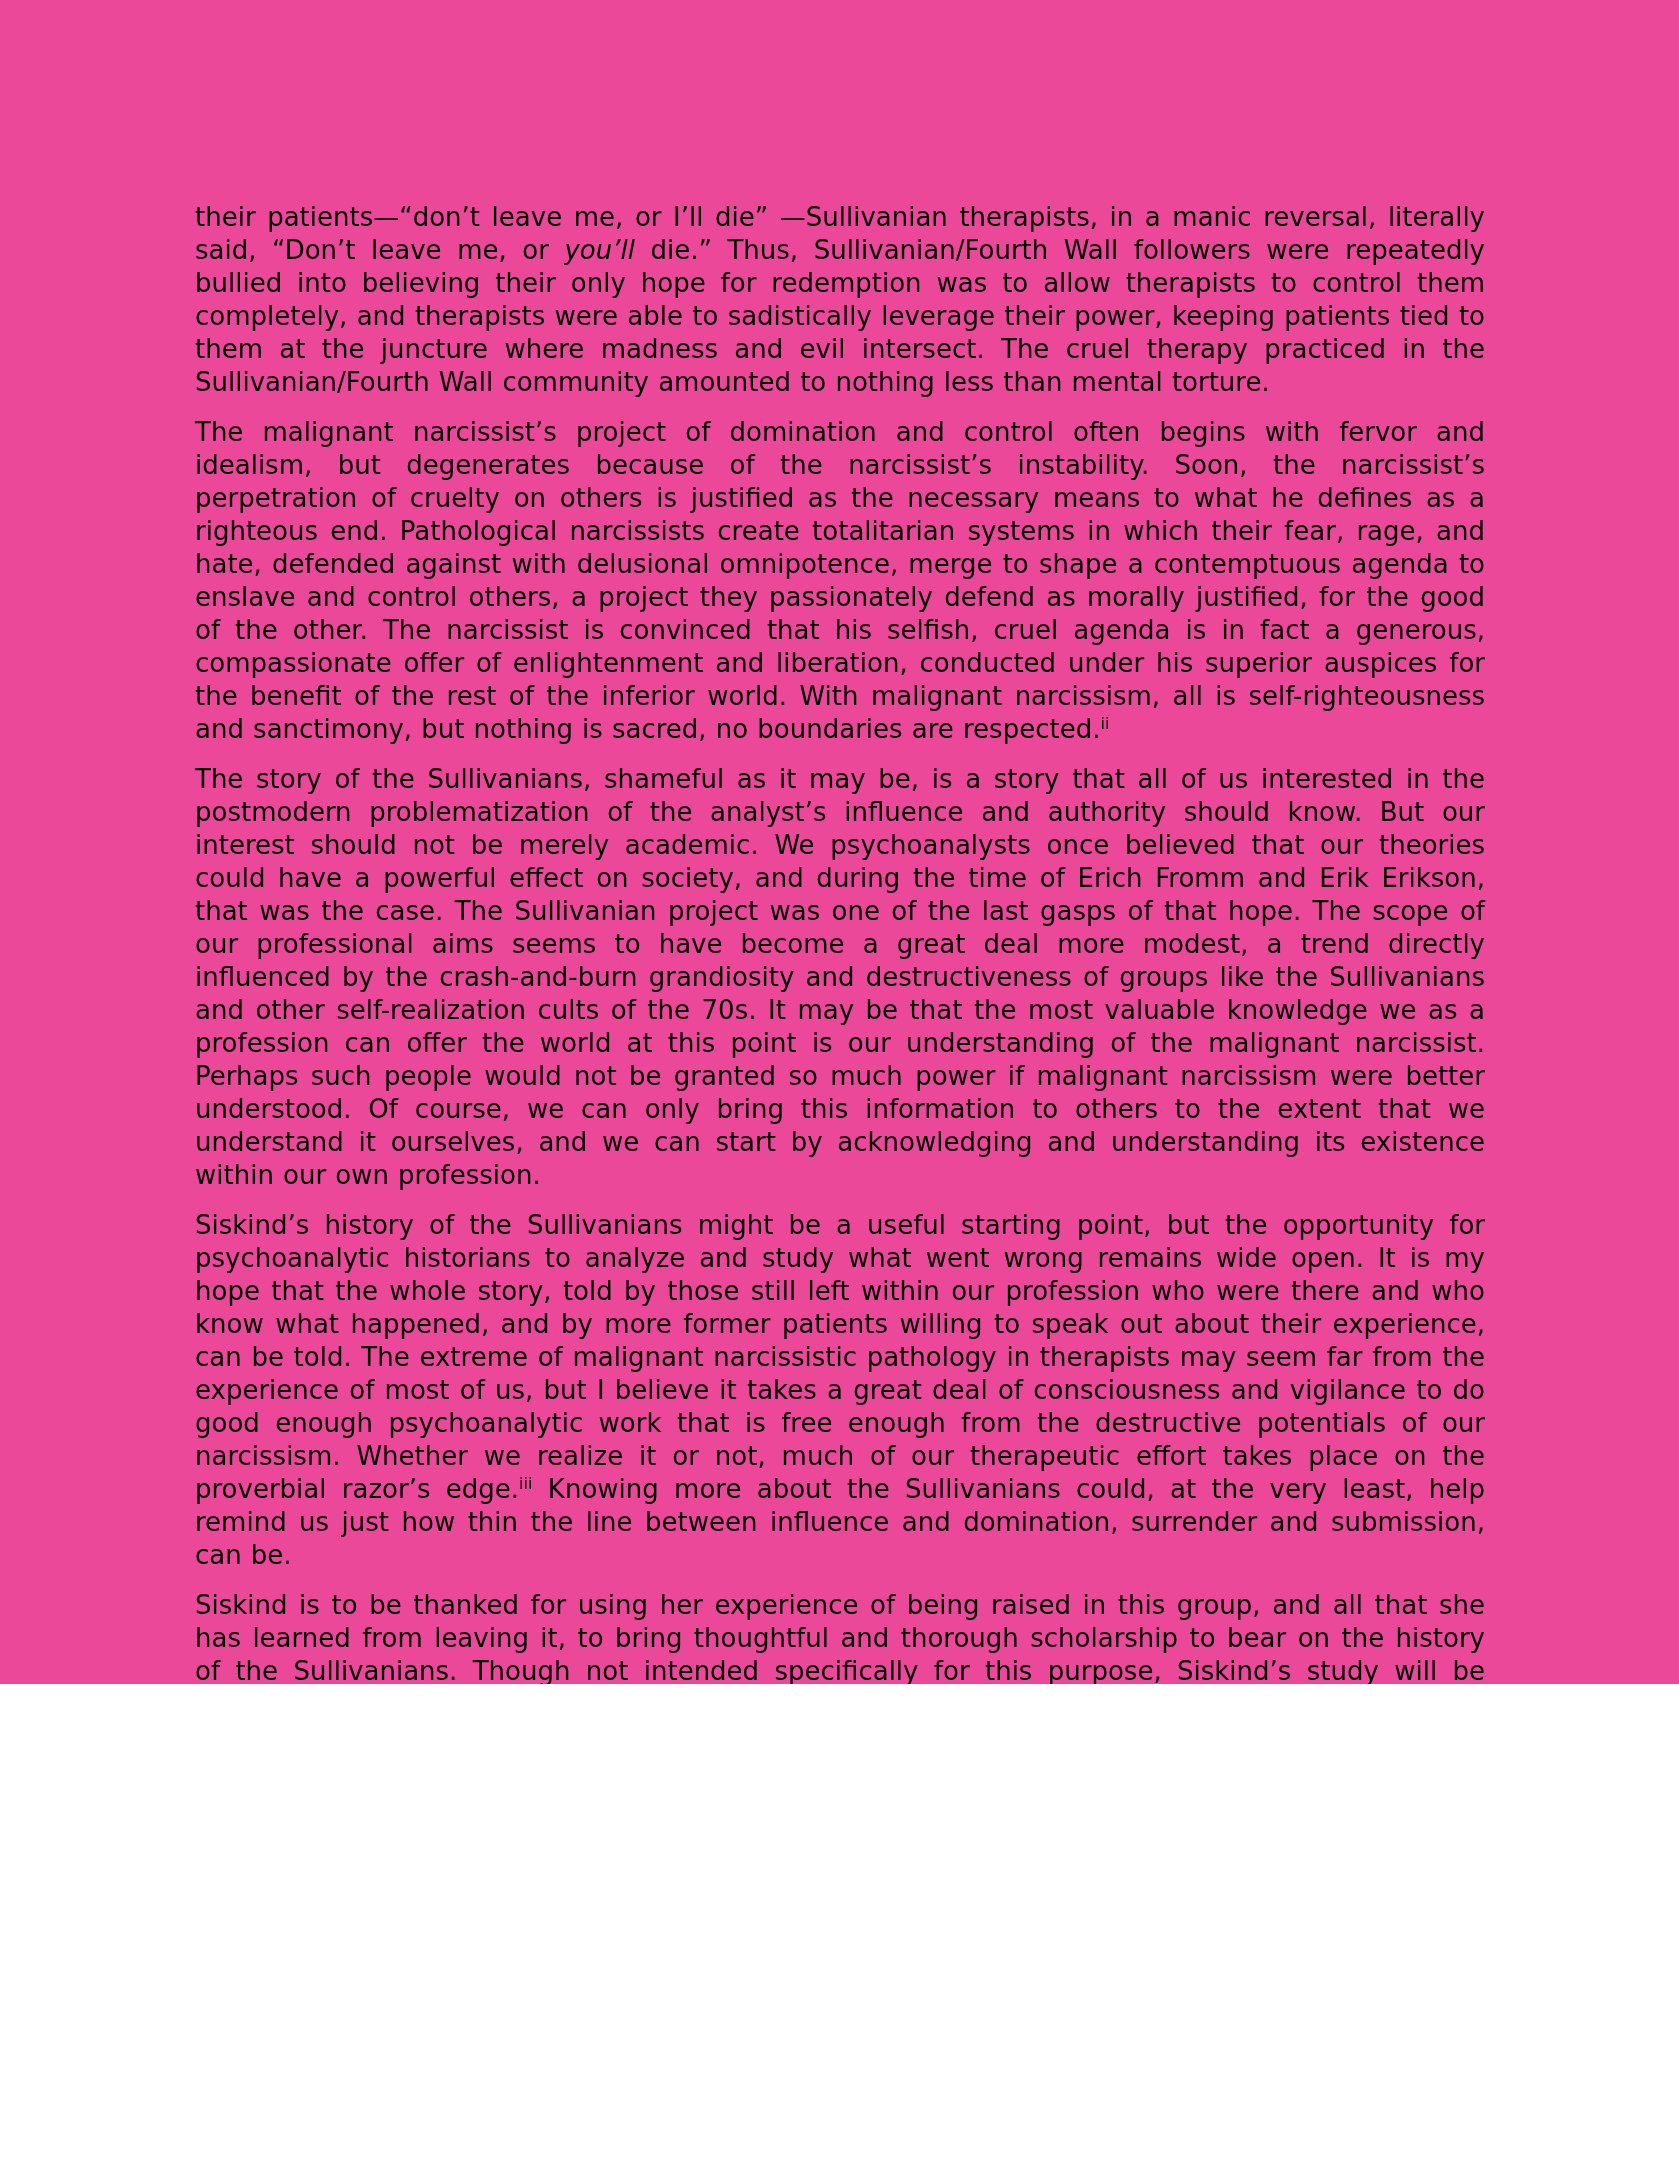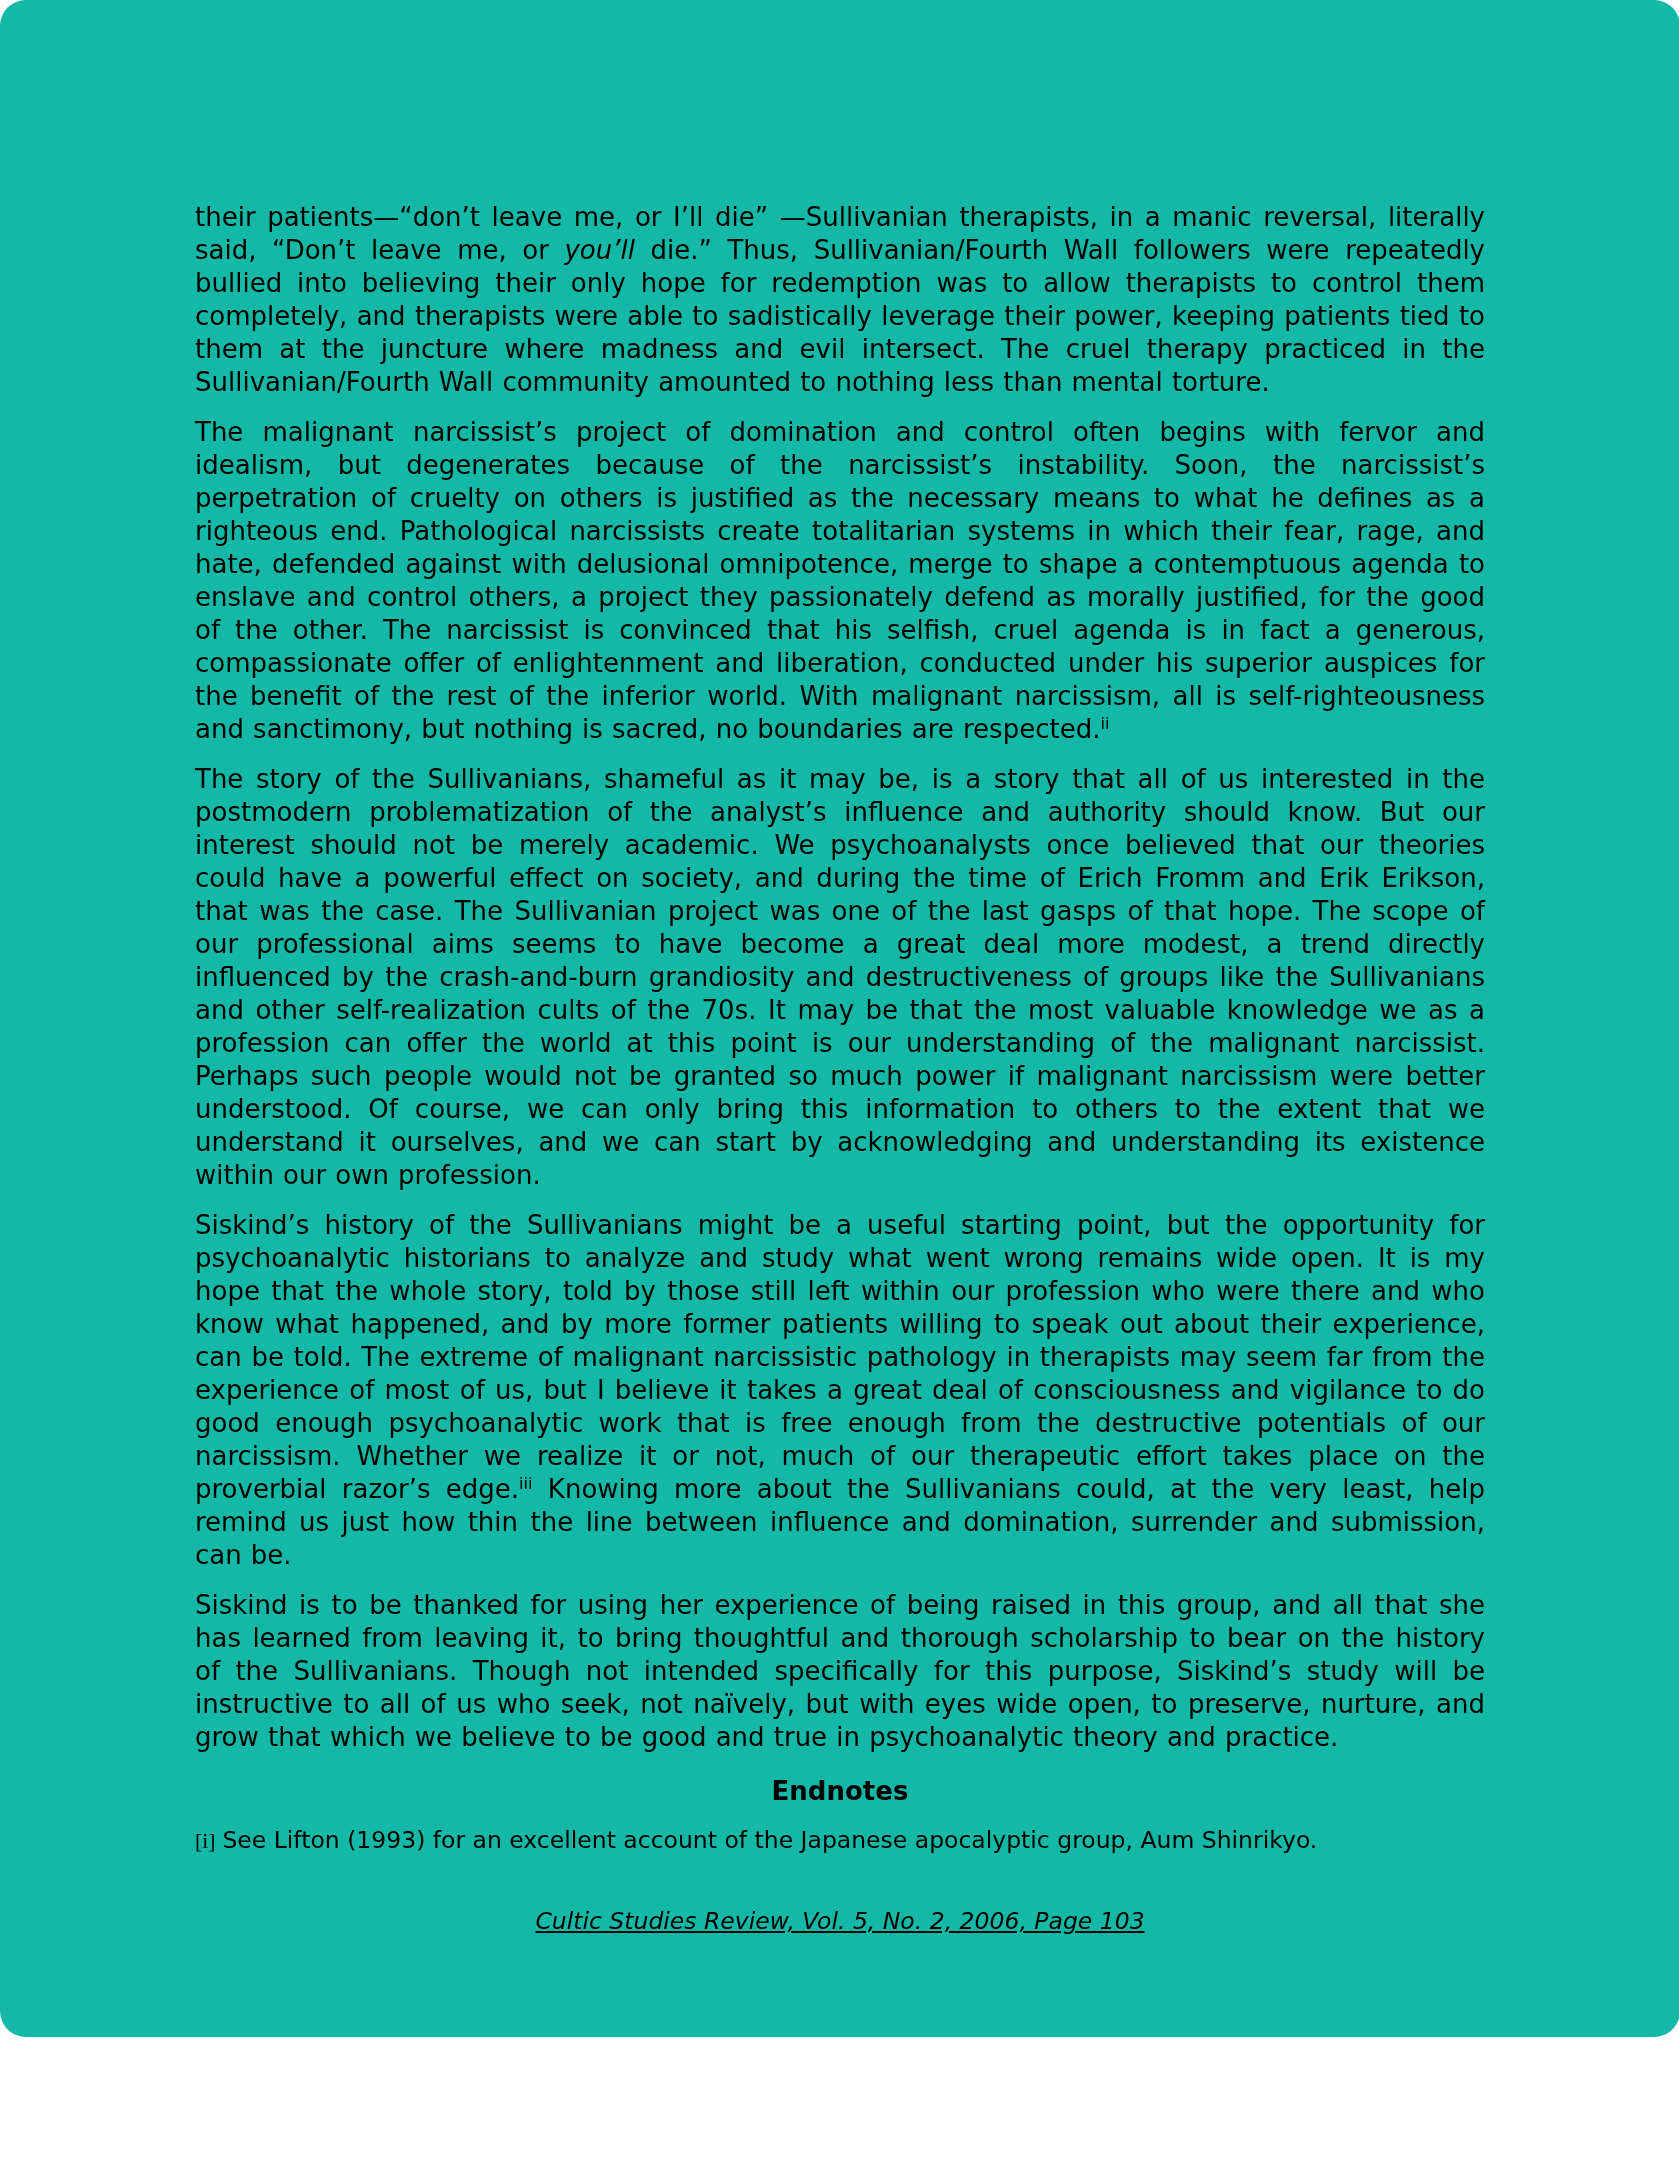--- a/index.html
+++ b/index.html
@@ -4,24 +4,23 @@
 <style>
   html, body { margin: 0; padding: 0; }
   body {
     background: #ffffff;
     font-family: "DejaVu Sans", "Liberation Sans", sans-serif;
     color: #000000;
   }
   .page {
     position: relative;
     width: 1680px;
-    height: 2037px;
-    background: #14b8a6;
+    height: 1684px;
+    background: #ec4899;
     overflow: hidden;
-    border-radius: 26px;
   }
   .content {
     padding: 201px 195px 0 195px;
   }
   p.body {
     font-size: 26px;
     line-height: 33px;
     text-align: justify;
     margin: 0 0 17px 0;
     word-spacing: 0.9px;

